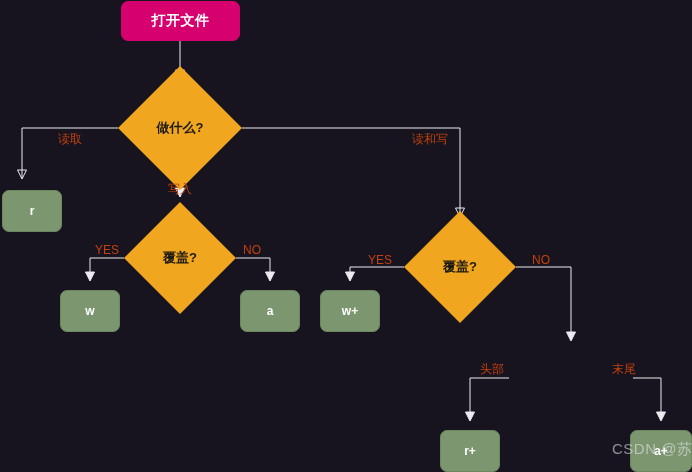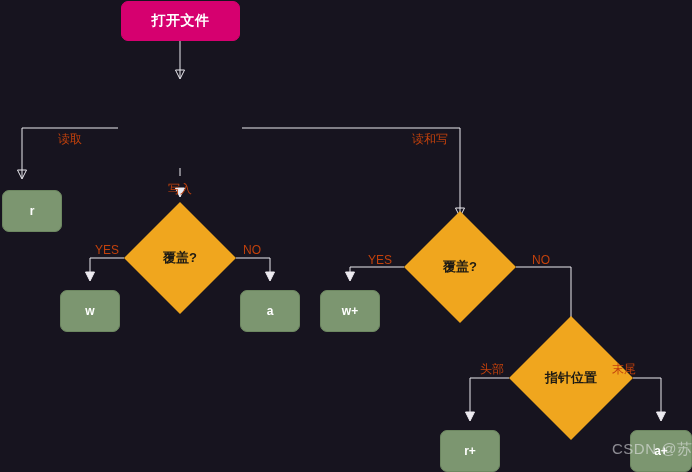--- a/index.html
+++ b/index.html
@@ -130,20 +130,24 @@
       <path d="M509,378 L470,378 L470,420" marker-end="url(#arrow-solid)"></path>
 
       <path d="M633,378 L661,378 L661,420" marker-end="url(#arrow-solid)"></path>
     </g>
   </svg>
 
   <div class="node node-start" style="left:121px; top:1px; width:119px; height:40px;">
     <span>打开文件</span>
   </div>
 
+  <div class="node-dec-wrap" style="left:118px; top:66px; width:124px; height:124px;">
+    <div class="node-dec-shape"></div>
+    <div class="node-dec-label">做什么?</div>
+  </div>
 
   <div class="node node-proc" style="left:2px; top:190px; width:60px; height:42px;">
     <span>r</span>
   </div>
 
   <div class="node-dec-wrap" style="left:124px; top:202px; width:112px; height:112px;">
     <div class="node-dec-shape"></div>
     <div class="node-dec-label">覆盖?</div>
   </div>
 
@@ -157,24 +161,20 @@
 
   <div class="node-dec-wrap" style="left:404px; top:211px; width:112px; height:112px;">
     <div class="node-dec-shape"></div>
     <div class="node-dec-label">覆盖?</div>
   </div>
 
   <div class="node node-proc" style="left:320px; top:290px; width:60px; height:42px;">
     <span>w+</span>
   </div>
 
-  <div class="node-dec-wrap" style="left:509px; top:316px; width:124px; height:124px;">
-    <div class="node-dec-shape"></div>
-    <div class="node-dec-label">指针位置</div>
-  </div>
 
   <div class="node node-proc" style="left:440px; top:430px; width:60px; height:42px;">
     <span>r+</span>
   </div>
 
   <div class="node node-proc" style="left:630px; top:430px; width:62px; height:42px;">
     <span>a+</span>
   </div>
 
   <div class="edge-label" style="left:58px; top:133px;">读取</div>

